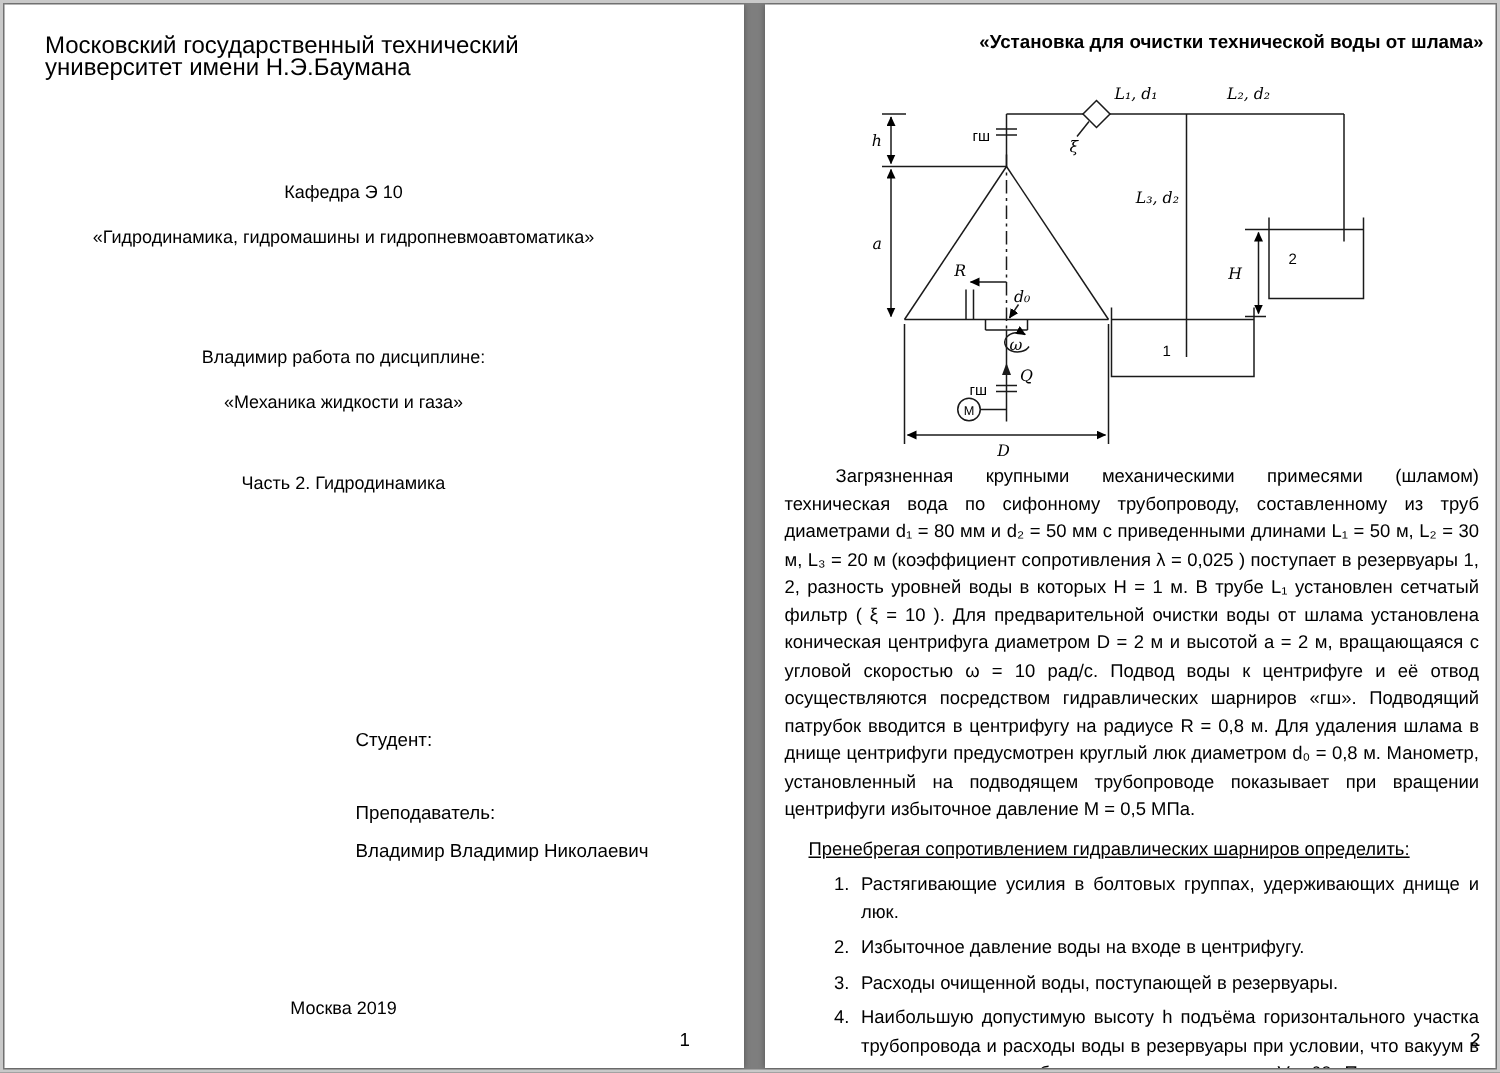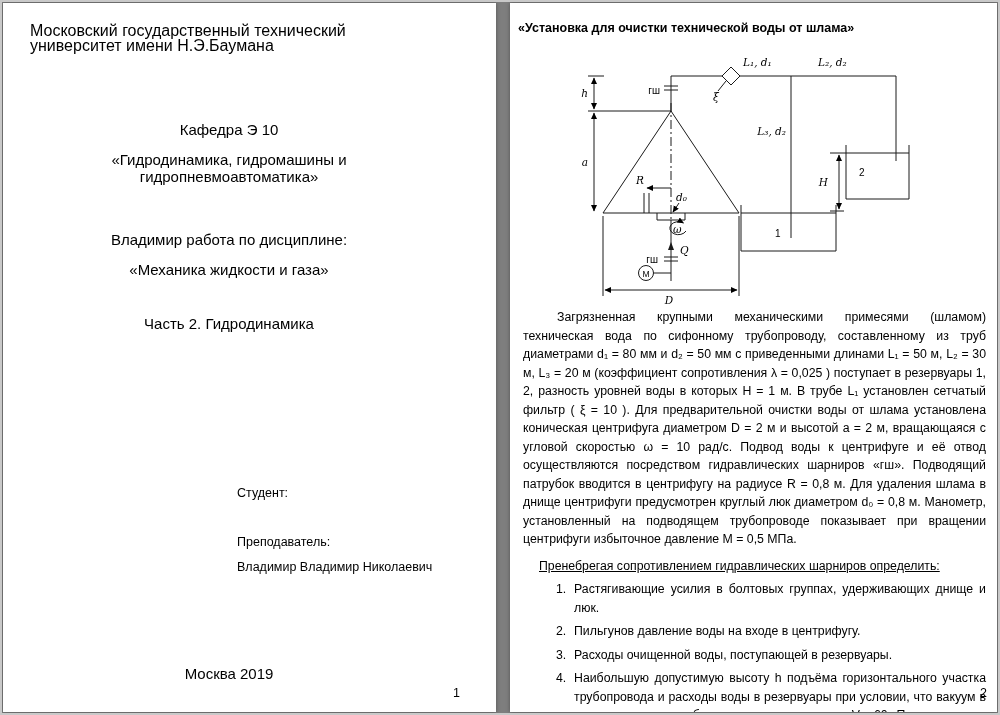--- a/index.html
+++ b/index.html
@@ -26,33 +26,33 @@
   .page-left  { left:3px;   width:493px; }
   .page-right { left:510px; width:487px; }
 
   
   .p1-university {
     position:absolute; top:20px; left:27px; right:60px;
     font-size:16px; line-height:15px;
   }
   .p1-center {
     position:absolute; left:27px; width:398px;
-    text-align:center; font-size:15px;
+    text-align:center; font-size:12px;
   }
   .p1-left-block { position:absolute; left:234px; font-size:12.5px; }
   .page-num {
     position:absolute; bottom:12px; font-size:12.5px;
   }
   .pn-left  { right:36px; }
   .pn-right { right:10px; }
 
   
   .p2-title {
     position:absolute; top:18px; left:8px; right:8px;
-    text-align:left; font-weight:bold; font-size:12.5px;
+    text-align:right; font-weight:bold; font-size:12.5px;
   }
   .p2-diagram { position:absolute; top:50px; left:36px; }
   .p2-body {
     position:absolute; top:305px; left:13px; right:11px;
     font-size:12.3px; line-height:18.5px; text-align:justify;
   }
   .p2-paragraph { text-indent:34px; }
   .p2-intro { margin-top:8px; text-indent:16px;text-decoration:underline; }
   .p2-tasks { margin-top:5px; }
   .task { display:flex; margin:0 0 5px 33px; }
@@ -185,21 +185,21 @@
     <div class="p2-body">
       <div class="p2-paragraph">Загрязненная крупными механическими примесями (шламом) техническая вода по сифонному трубопроводу, составленному из труб диаметрами d₁ = 80 мм и d₂ = 50 мм с приведенными длинами L₁ = 50 м, L₂ = 30 м, L₃ = 20 м (коэффициент сопротивления λ = 0,025 ) поступает в резервуары 1, 2, разность уровней воды в которых H = 1 м. В трубе L₁ установлен сетчатый фильтр ( ξ = 10 ). Для предварительной очистки воды от шлама установлена коническая центрифуга диаметром D = 2 м и высотой a = 2 м, вращающаяся с угловой скоростью ω = 10 рад/с. Подвод воды к центрифуге и её отвод осуществляются посредством гидравлических шарниров «гш». Подводящий патрубок вводится в центрифугу на радиусе R = 0,8 м. Для удаления шлама в днище центрифуги предусмотрен круглый люк диаметром d₀ = 0,8 м. Манометр, установленный на подводящем трубопроводе показывает при вращении центрифуги избыточное давление M = 0,5 МПа.</div>
       <div class="p2-intro">Пренебрегая сопротивлением гидравлических шарниров определить:</div>
       <div class="p2-tasks">
         <div class="task">
           <span class="task-num">1.</span>
           <span class="task-text">Растягивающие усилия в болтовых группах, удерживающих днище и люк.</span>
         </div>
         <div class="task">
           <span class="task-num">2.</span>
-          <span class="task-text">Пильгунов давление воды на входе в центрифугу.</span>
+          <span class="task-text">Избыточное давление воды на входе в центрифугу.</span>
         </div>
         <div class="task">
           <span class="task-num">3.</span>
           <span class="task-text">Расходы очищенной воды, поступающей в резервуары.</span>
         </div>
         <div class="task">
           <span class="task-num">4.</span>
           <span class="task-text">Наибольшую допустимую высоту h подъёма горизонтального участка трубопровода и расходы воды в резервуары при условии, что вакуум в опасном сечении не будет превышать значение V = 60 кПа.</span>
         </div>
       </div>

